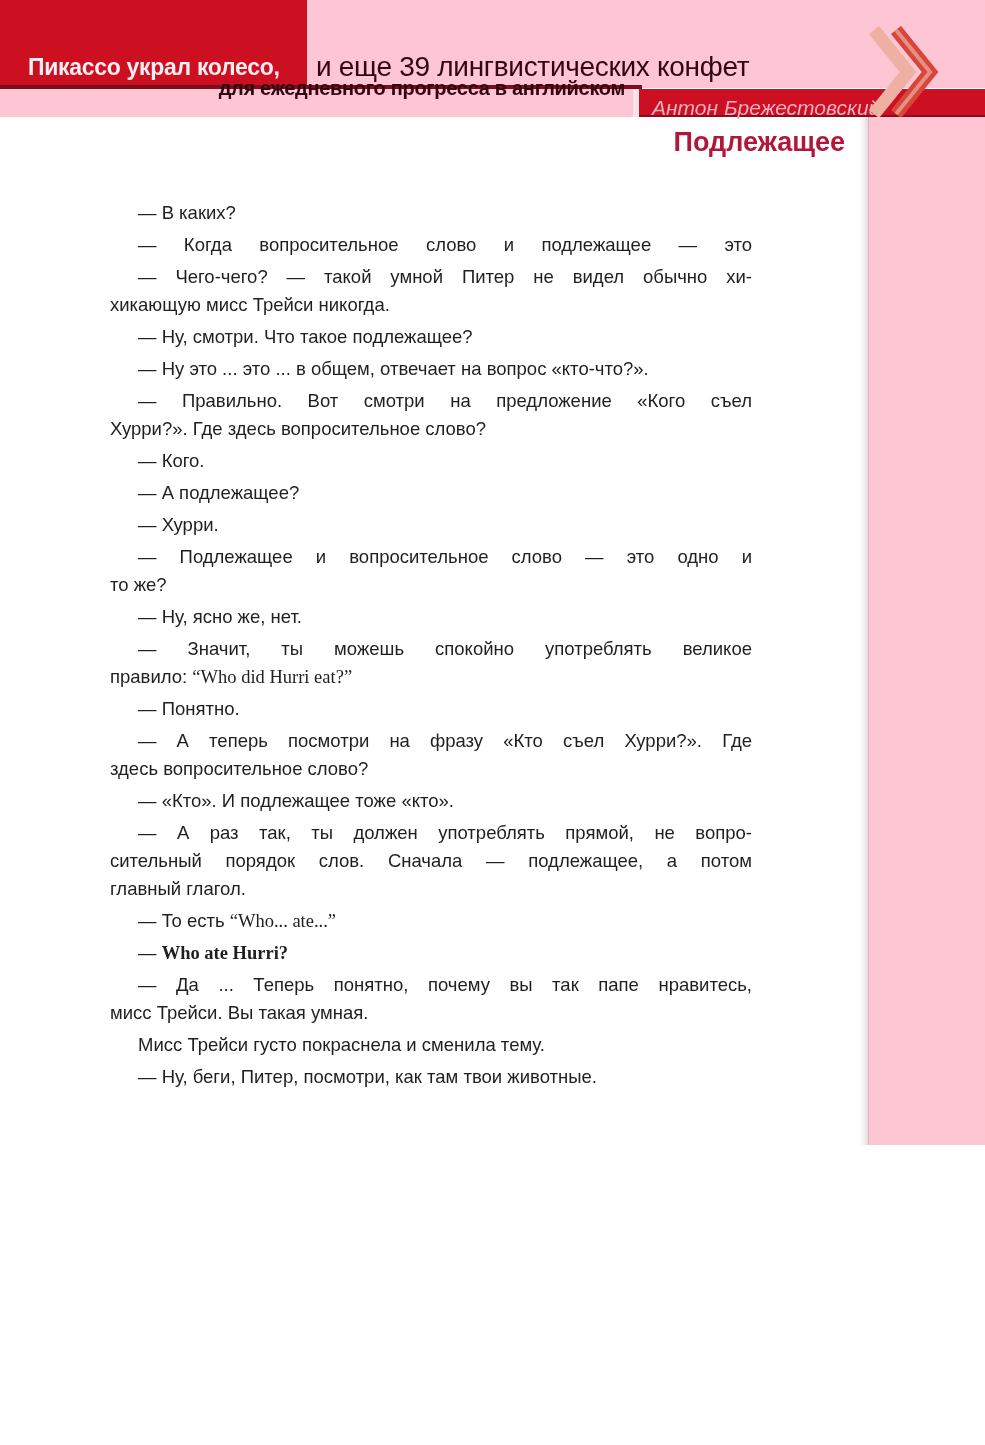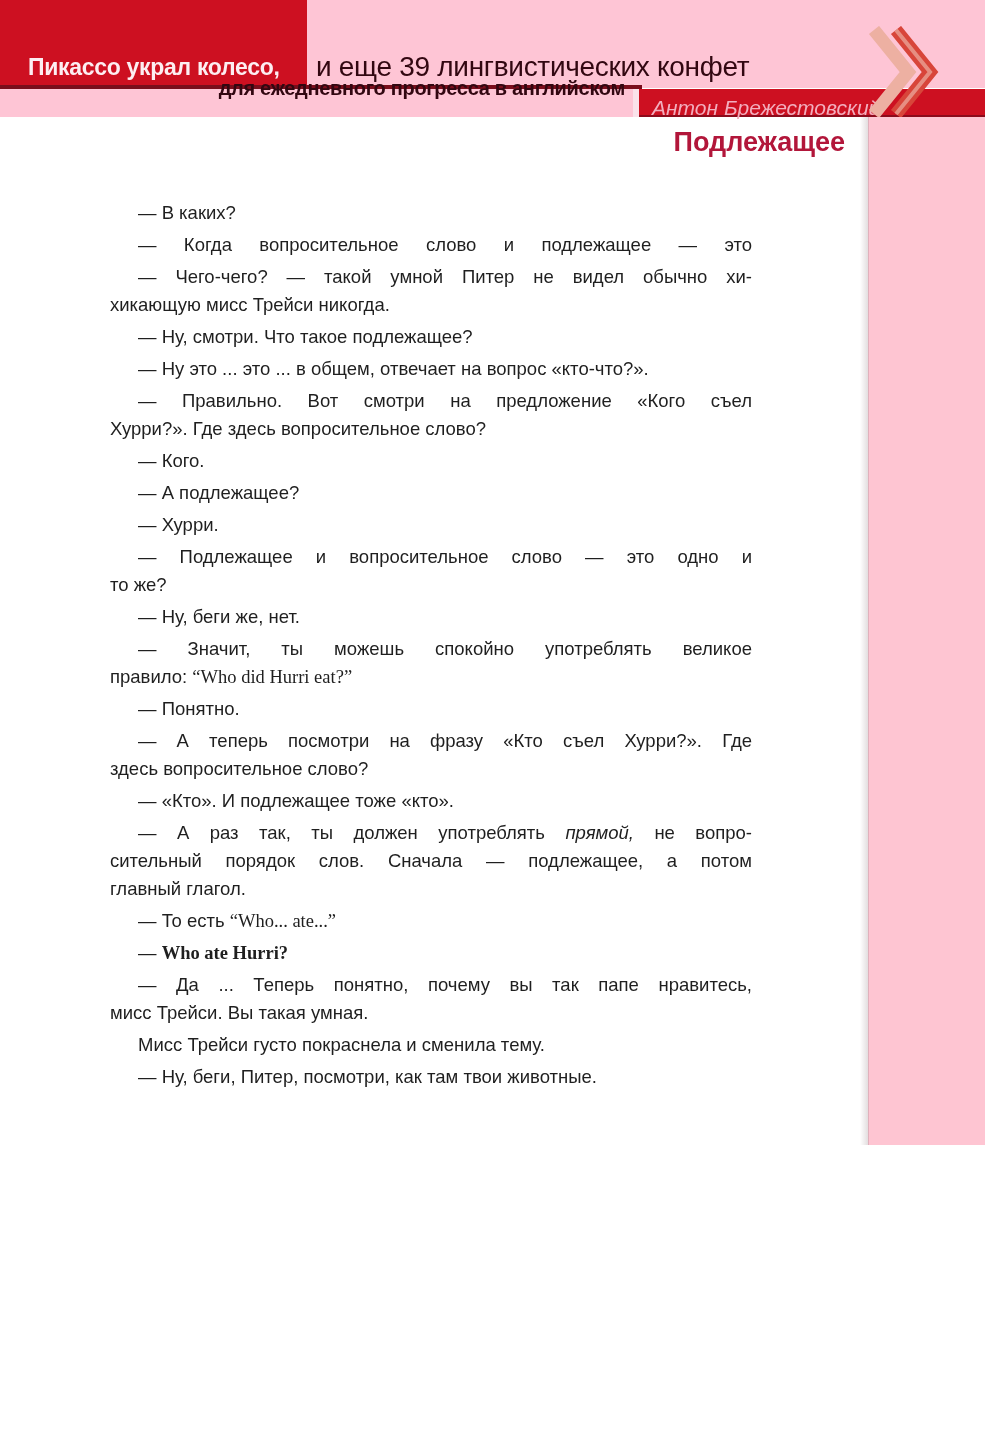--- a/index.html
+++ b/index.html
@@ -41,21 +41,21 @@
   
   .sec-heading{position:absolute;right:140px;top:127px;font-size:27px;font-weight:bold;color:var(--heading_red,#b2163a);line-height:31px;white-space:nowrap;}
   
   .body-text{position:absolute;left:94px;top:199px;width:658px;color:var(--body_text,#1f1f1f);}
   .para{margin:0 0 4px 16px;font-size:18.5px;line-height:28px;}
   .line{display:block;text-align:justify;text-align-last:justify;}
   .line.last{text-align-last:left;}
   .line.first{text-indent:28px;}
   .seg-serif{font-family:"Liberation Serif",serif;}
   .seg-serif-b{font-family:"Liberation Serif",serif;font-weight:bold;}
-  .seg-i{font-style:italic;}
+  .seg-i{}
   
   .foot-band{position:absolute;left:0;top:1248px;width:868px;height:95px;background:var(--band_pink,#fde5ed);}
   .foot-gray{position:absolute;left:0;top:1343px;width:985px;height:9px;background:var(--gray_line,#ebe9e8);}
   .foot-red{position:absolute;left:831px;top:1259px;width:154px;height:86px;background:var(--accent_red,#cd1021);border-bottom:4px solid #8d0f1c;box-sizing:border-box;}
   .chev-bottom{left:863px;top:1252px;width:82px;height:86px;}
   .page-badge{position:absolute;left:795px;top:1263px;width:73px;height:73px;border-radius:50%;background:#84cc16;
     display:flex;align-items:center;justify-content:center;
     font-size:31px;font-weight:bold;color:var(--page_number_red,#7c1230);letter-spacing:0.5px;}
 </style>
 </head>
@@ -114,21 +114,21 @@
         <span class="line first last"><span>— А подлежащее?</span></span>
       </p>
       <p class="para">
         <span class="line first last"><span>— Хурри.</span></span>
       </p>
       <p class="para">
         <span class="line first"><span>— Подлежащее и вопросительное слово — это одно и</span></span>
         <span class="line last"><span>то же?</span></span>
       </p>
       <p class="para">
-        <span class="line first last"><span>— Ну, беги же, нет.</span></span>
+        <span class="line first last"><span>— Ну, ясно же, нет.</span></span>
       </p>
       <p class="para">
         <span class="line first"><span>— Значит, ты можешь спокойно употреблять великое</span></span>
         <span class="line last"><span>правило: </span><span class="seg-serif">“Who did Hurri eat?”</span></span>
       </p>
       <p class="para">
         <span class="line first last"><span>— Понятно.</span></span>
       </p>
       <p class="para">
         <span class="line first"><span>— А теперь посмотри на фразу «Кто съел Хурри?». Где</span></span>

